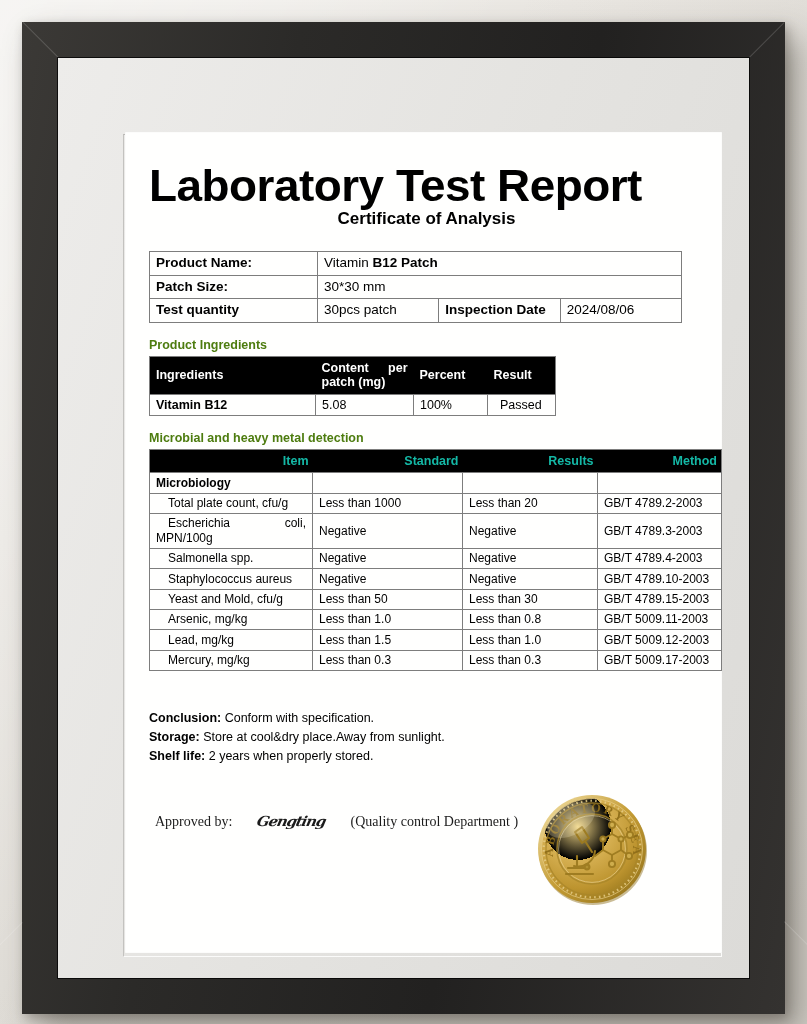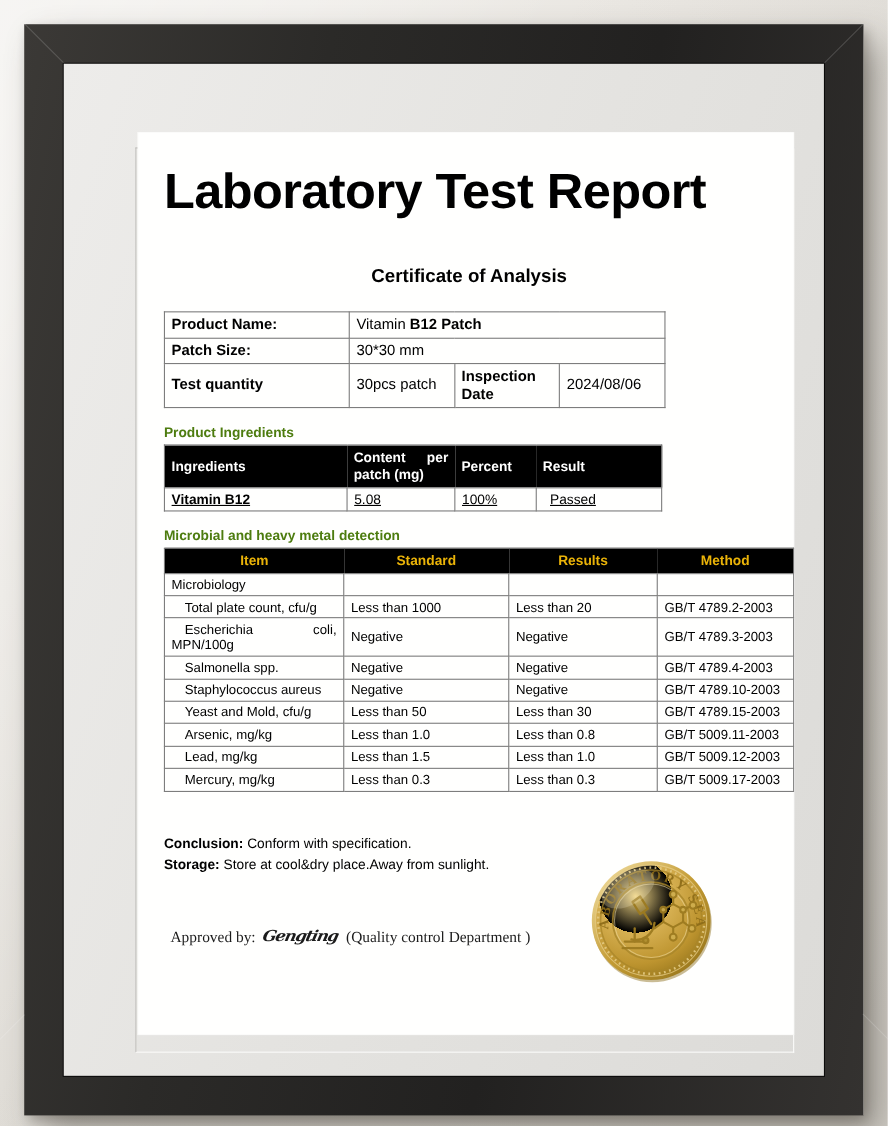--- a/index.html
+++ b/index.html
@@ -69,21 +69,21 @@
     width: 599px; height: 823px;
     border-top: 1px solid #b9b8b5;
     border-left: 1px solid #c3c2bf;
     border-right: 1px solid #fbfbfa;
     border-bottom: 1px solid #fbfbfa;
   }
 
   
   #paper {
     position: absolute;
-    left: 103px; top: 98px;
+    left: 103px; top: 110px;
     width: 597px; height: 821px;
     background: #fffffe;
     box-shadow: inset 0 0 1px rgba(0,0,0,.15);
     overflow: hidden;
   }
   #paper-content {
     position: absolute;
     left: 24px; top: 30px;
     width: 573px;
   }
@@ -98,31 +98,30 @@
     line-height: 1.05;
     transform: scaleX(1.02);
     transform-origin: left center;
     white-space: nowrap;
   }
   .doc-subtitle {
     text-align: center;
     font-weight: bold;
     font-size: 17px;
     color: #000;
-    margin-top: 44px;
     margin-right: 18px;
   }
 
   
   table { border-collapse: collapse; table-layout: fixed; }
   td, th { vertical-align: middle; }
 
   
   #product-table {
-    width: 456px;
+    width: 533px;
     margin-top: 22px;
     border: 1px solid #7d7d7d;
   }
   #product-table td {
     border: 1px solid #7d7d7d;
     padding: 3px 6px;
     font-size: 13.5px;
     color: #000;
     line-height: 1.22;
   }
@@ -132,23 +131,22 @@
   .section-heading {
     font-weight: bold;
     font-size: 12.5px;
     color: #4d7c0f;
     margin-top: 15px;
     margin-bottom: 4px;
   }
 
   
   #ingredients-table {
-    width: 453px;
-    border: 1px solid #7d7d7d;
-    text-decoration: underline;
+    width: 407px;
+    border: 1px solid #7d7d7d;
   }
   #ingredients-table th {
     background: #000;
     color: #fff;
     font-size: 12.5px;
     font-weight: bold;
     text-align: left;
     padding: 4px 6px;
     border: none;
     line-height: 1.18;
@@ -166,57 +164,57 @@
     white-space: nowrap;
   }
 
   
   #microbial-table {
     width: 573px;
     border: 1px solid #7d7d7d;
   }
   #microbial-table th {
     background: #000;
-    color: #eab308;
+    color: #14b8a6;
     font-size: 12.5px;
     font-weight: bold;
-    text-align: center;
+    text-align: right;
     padding: 4px 4px;
     border: none;
   }
   #microbial-table td {
     border: 1px solid #7d7d7d;
     padding: 2.5px 6px;
     font-size: 12px;
     color: #000;
     line-height: 1.2;
   }
   #microbial-table td.group {
-    font-weight: normal;
+    font-weight: bold;
     padding-left: 6px;
   }
   #microbial-table td.indent { padding-left: 18px; }
 
   
   #notes {
     margin-top: 38px;
     font-size: 12.5px;
     color: #000;
     line-height: 1.52;
   }
   #notes b { font-weight: bold; }
 
   #approval {
     margin-top: 46px;
     font-family: "Liberation Serif", serif;
     font-size: 14px;
     color: #1b1b1b;
     display: flex;
     align-items: baseline;
-    gap: 7px;
+    gap: 25px;
     margin-left: 6px;
   }
   .signature {
     font-family: "DejaVu Serif", serif;
     font-style: italic;
     font-weight: bold;
     font-size: 15px;
     transform: skewX(-12deg) scaleY(.92);
     letter-spacing: -1.2px;
   }
@@ -369,20 +367,21 @@
             <td>Less than 0.3</td>
             <td>Less than 0.3</td>
             <td>GB/T 5009.17-2003</td>
           </tr>
         </tbody>
       </table>
 
       <div id="notes">
         <div><b>Conclusion:</b><span> Conform with specification.</span></div>
         <div><b>Storage:</b><span> Store at cool&amp;dry place.Away from sunlight.</span></div>
+        <div><b>Shelf life:</b><span> 2 years when properly stored.</span></div>
       </div>
 
       <div id="approval">
         <span>Approved by:</span>
         <span class="signature">Gengting</span>
         <span>(Quality control Department )</span>
       </div>
 
     </div>
 

